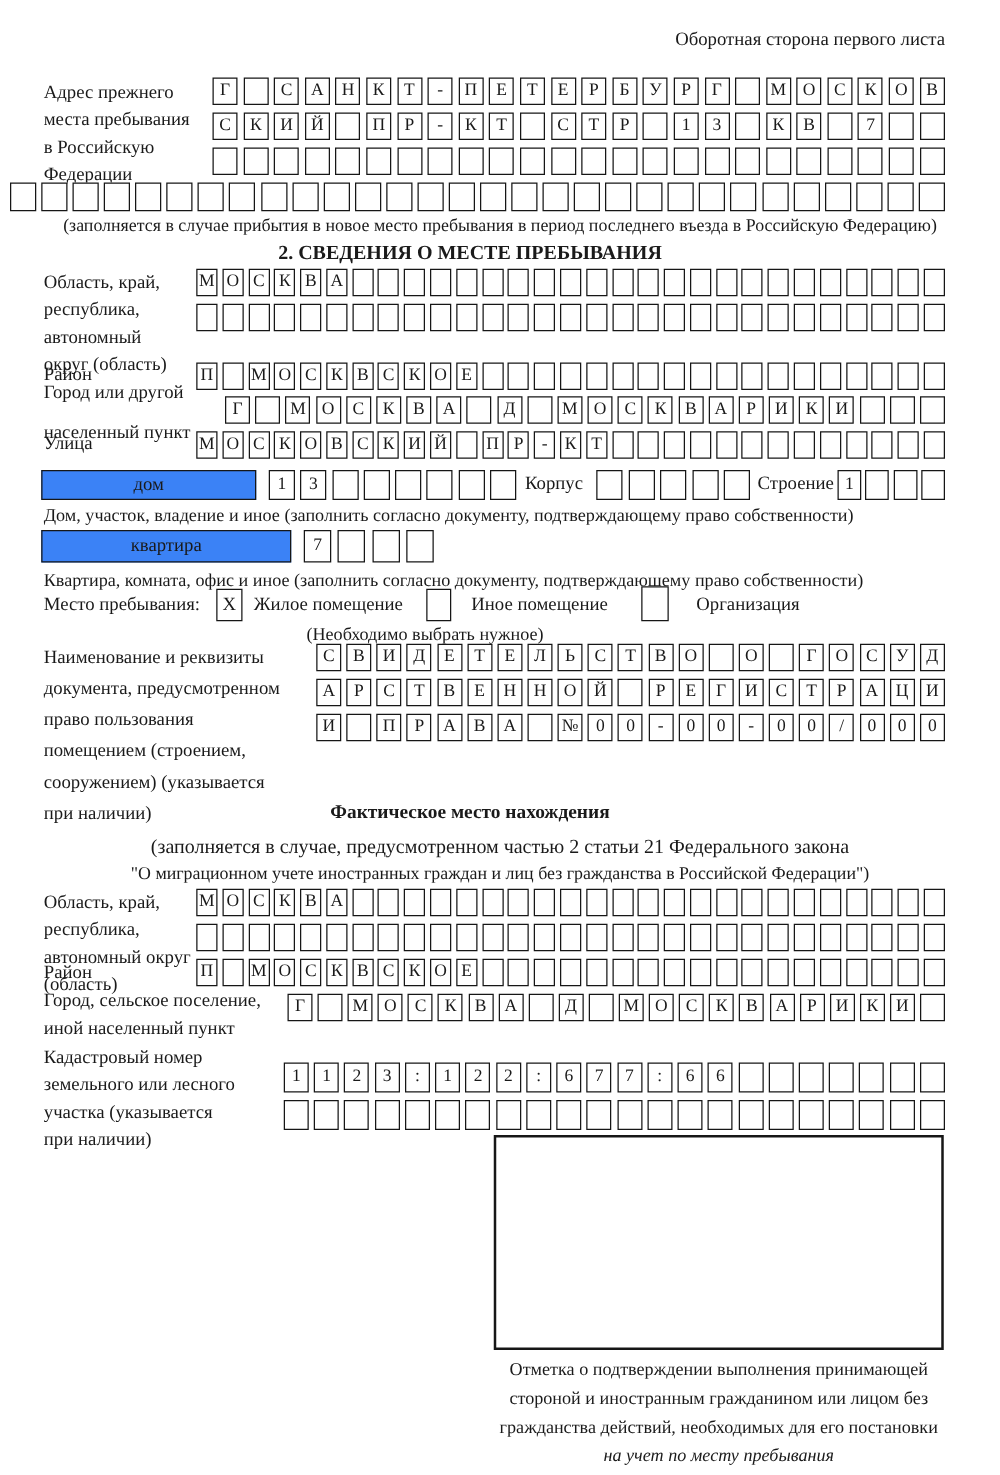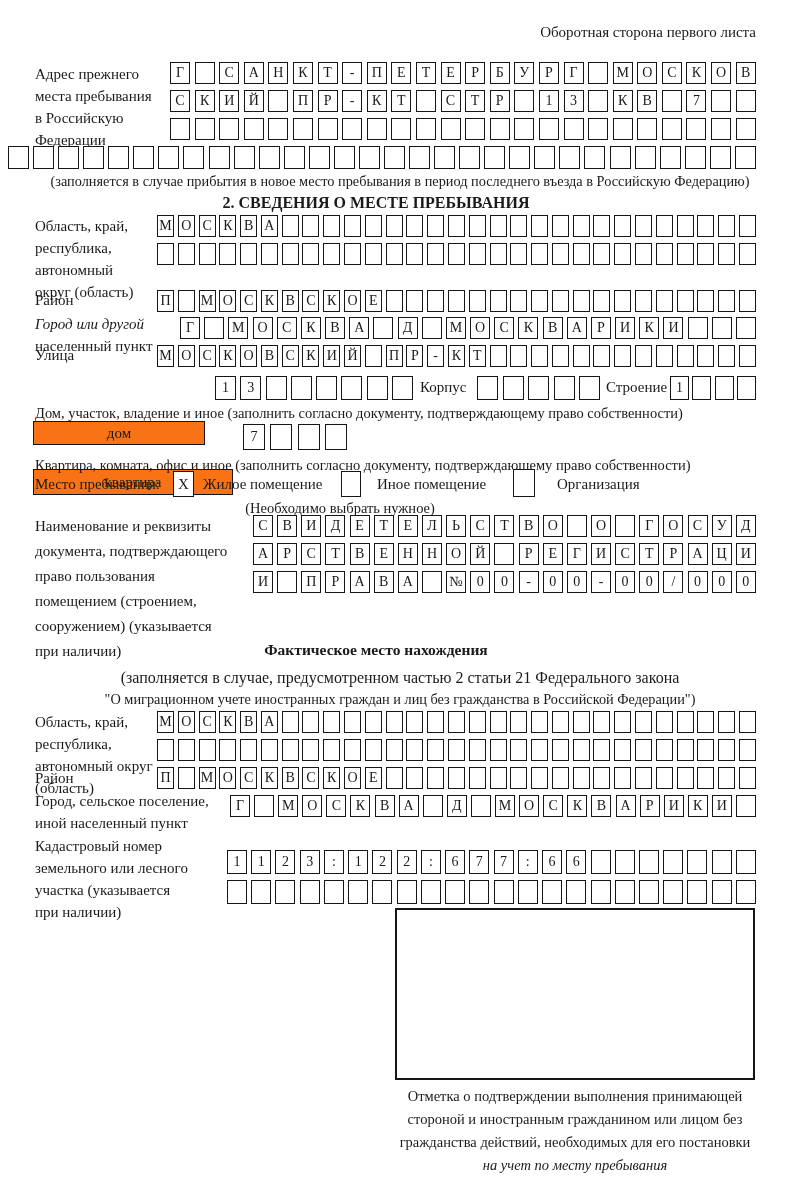--- a/index.html
+++ b/index.html
@@ -6,21 +6,21 @@
   .page{position:relative;width:800px;height:1180px;background:#fff;color:#1a1a1a;
         font-family:"Liberation Serif","DejaVu Serif",serif;font-size:15px;overflow:hidden;}
   .lbl{position:absolute;white-space:nowrap;font-size:15px;line-height:1.1;}
   .cap{position:absolute;font-size:14.5px;white-space:nowrap;}
   .hdr{position:absolute;left:0;width:752px;text-align:center;font-weight:bold;font-size:16px;}
   .center{position:absolute;left:0;width:800px;text-align:center;}
   .cells{position:absolute;display:flex;justify-content:space-between;}
   .cell{box-sizing:border-box;width:var(--cw,20px);height:var(--ch,22px);border:1.6px solid #161616;
         display:flex;align-items:center;justify-content:center;font-size:14px;background:#fff;flex:none;}
   .wbox{position:absolute;box-sizing:border-box;border:1.6px solid #161616;display:flex;
-        align-items:center;justify-content:center;font-size:15px;background:#f97316;margin-top:45px;}
+        align-items:center;justify-content:center;font-size:15px;background:#3b82f6;}
   .chk{position:absolute;box-sizing:border-box;border:1.6px solid #161616;display:flex;
        align-items:center;justify-content:center;font-size:15px;background:#fff;}
   .bigbox{position:absolute;box-sizing:border-box;border:2px solid #161616;background:#fff;}
 </style>
 </head>
 <body>
 
 <div class="page">
 
   <div class="lbl" style="left:400px;top:24px;width:356px;text-align:right;">Оборотная сторона первого листа</div>
@@ -238,21 +238,21 @@
       <span class="cell"></span>
       <span class="cell"></span>
       <span class="cell"></span>
       <span class="cell"></span>
       <span class="cell"></span>
       <span class="cell"></span>
       <span class="cell"></span>
       <span class="cell"></span>
     </div>
 
-  <div class="lbl" style="left:35px;top:316px;font-style:italic;">Город или другой</div>
+  <div class="lbl" style="left:35px;top:306px;">Город или другой</div>
   <div class="lbl" style="left:35px;top:338px;">населенный пункт</div>
   <div class="cells" style="left:180px;top:317px;width:576px;--cw:20px;--ch:22px;">
       <span class="cell">Г</span>
       <span class="cell"></span>
       <span class="cell">М</span>
       <span class="cell">О</span>
       <span class="cell">С</span>
       <span class="cell">К</span>
       <span class="cell">В</span>
       <span class="cell">А</span>
@@ -347,21 +347,21 @@
   <div class="lbl" style="left:35px;top:476px;">Место пребывания:</div>
   <div class="chk" style="left:173px;top:471px;width:21px;height:26px;">X</div>
   <div class="lbl" style="left:203px;top:476px;">Жилое помещение</div>
   <div class="chk" style="left:341px;top:471px;width:20px;height:26px;"></div>
   <div class="lbl" style="left:377px;top:476px;">Иное помещение</div>
   <div class="chk" style="left:513px;top:469px;width:22px;height:28px;"></div>
   <div class="lbl" style="left:557px;top:476px;">Организация</div>
   <div class="cap" style="left:0px;top:500px;width:680px;text-align:center;">(Необходимо выбрать нужное)</div>
 
   <div class="lbl" style="left:35px;top:518px;">Наименование и реквизиты</div>
-  <div class="lbl" style="left:35px;top:543px;">документа, подтверждающего</div>
+  <div class="lbl" style="left:35px;top:543px;">документа, предусмотренном</div>
   <div class="lbl" style="left:35px;top:568px;">право пользования</div>
   <div class="lbl" style="left:35px;top:593px;">помещением (строением,</div>
   <div class="lbl" style="left:35px;top:618px;">сооружением) (указывается</div>
   <div class="lbl" style="left:35px;top:643px;">при наличии)</div>
   <div class="cells" style="left:253px;top:515px;width:503px;--cw:20px;--ch:22px;">
       <span class="cell">С</span>
       <span class="cell">В</span>
       <span class="cell">И</span>
       <span class="cell">Д</span>
       <span class="cell">Е</span>

